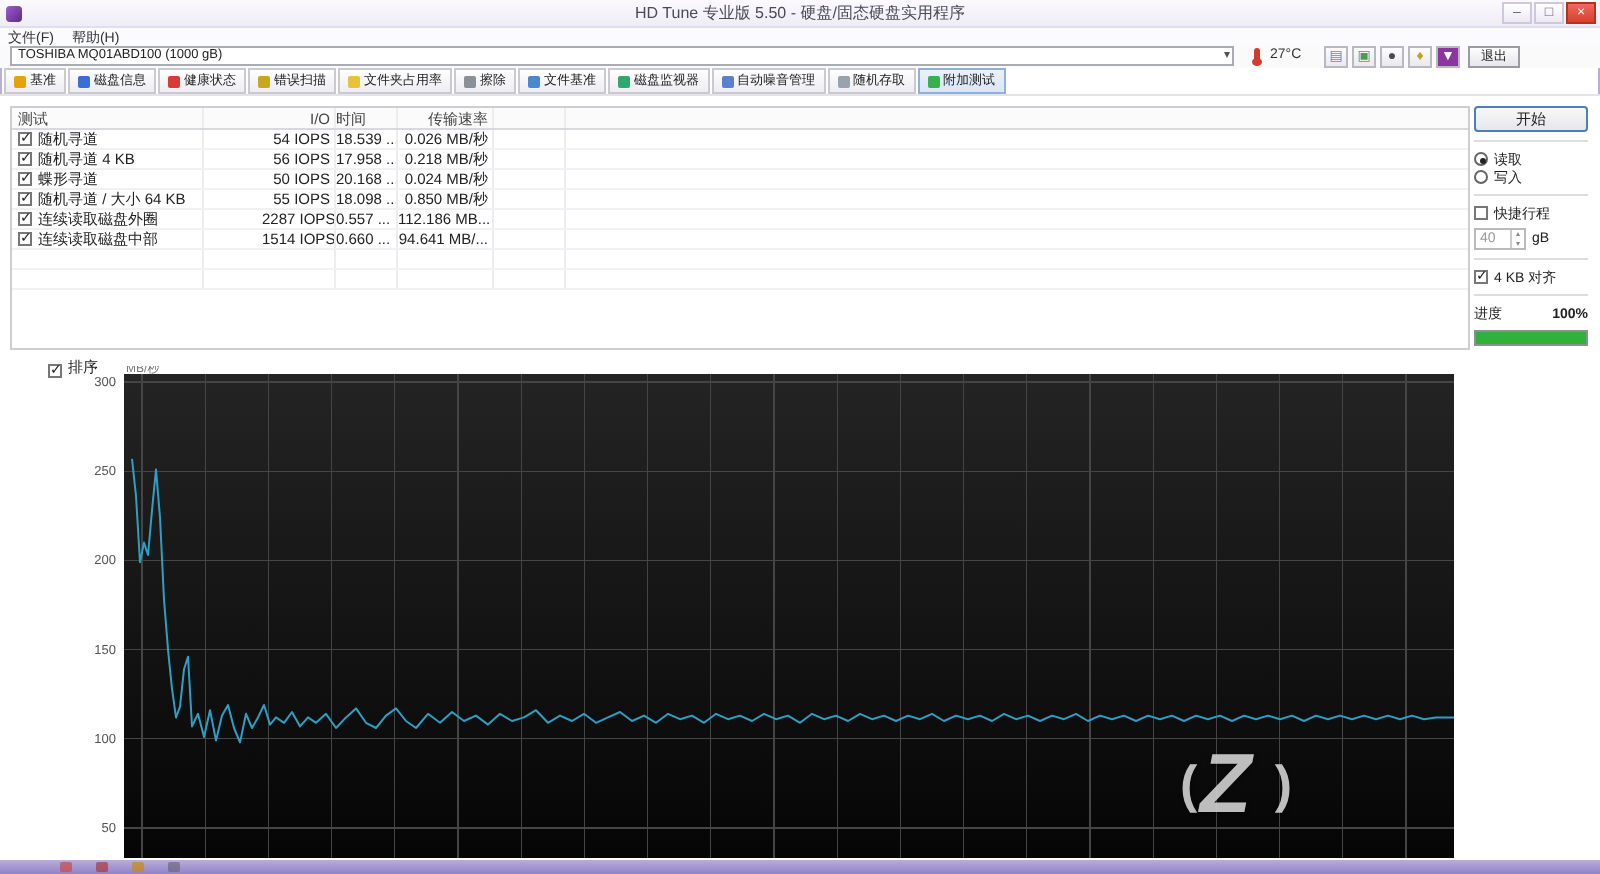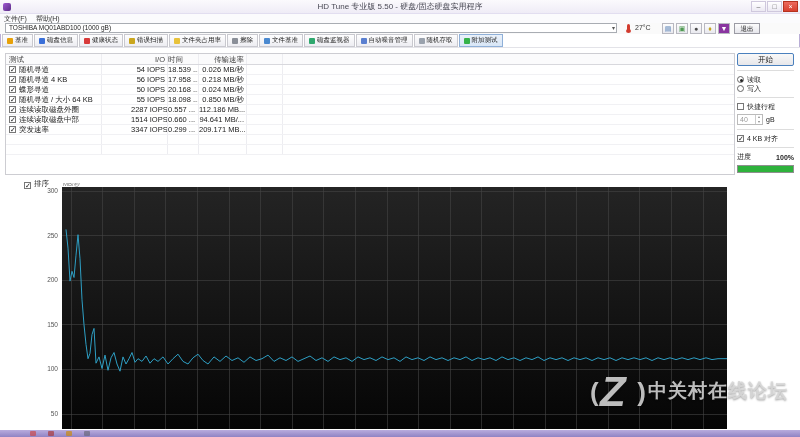--- a/index.html
+++ b/index.html
@@ -244,31 +244,20 @@
           <div class="cell c-fill"></div>
         </div>
         <div class="trow">
           <div class="cell c-name">
             <span class="cb">✓</span>
             <span>连续读取磁盘中部</span>
           </div>
           <div class="cell c-io">1514 IOPS</div>
           <div class="cell c-time">0.660 ...</div>
           <div class="cell c-rate">94.641 MB/...</div>
-          <div class="cell c-x"></div>
-          <div class="cell c-fill"></div>
-        </div>
-        <div class="trow">
-          <div class="cell c-name">
-            <span class="cb">✓</span>
-            <span>突发速率</span>
-          </div>
-          <div class="cell c-io">3347 IOPS</div>
-          <div class="cell c-time">0.299 ...</div>
-          <div class="cell c-rate">209.171 MB...</div>
           <div class="cell c-x"></div>
           <div class="cell c-fill"></div>
         </div>
         <div class="trow">
           <div class="cell c-name"></div>
           <div class="cell c-io"></div>
           <div class="cell c-time"></div>
           <div class="cell c-rate"></div>
           <div class="cell c-x"></div>
           <div class="cell c-fill"></div>
@@ -376,21 +365,20 @@
         </svg></div>
   </div>
 
   <div class="watermark">
     <div class="wm-logo">
       <span class="lp">(</span>
       <span class="z">Z</span>
       <span class="rp">)</span>
     </div>
     <div class="wm-text">
-      <span class="wm-line1">中关村在线论坛</span>
     </div>
   </div>
 
   <div class="taskbar">
     <span class="tb-ico" style="left:30px;background:#c44;"></span>
     <span class="tb-ico" style="left:48px;background:#a33;"></span>
     <span class="tb-ico" style="left:66px;background:#c80;"></span>
     <span class="tb-ico" style="left:84px;background:#667;"></span>
   </div>
 

